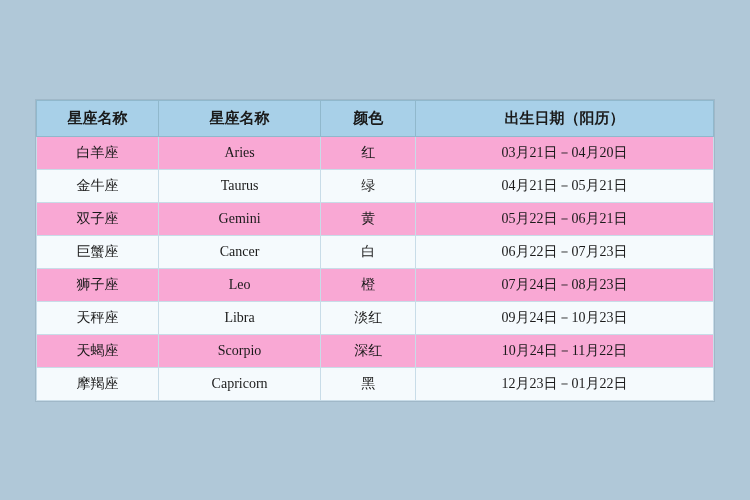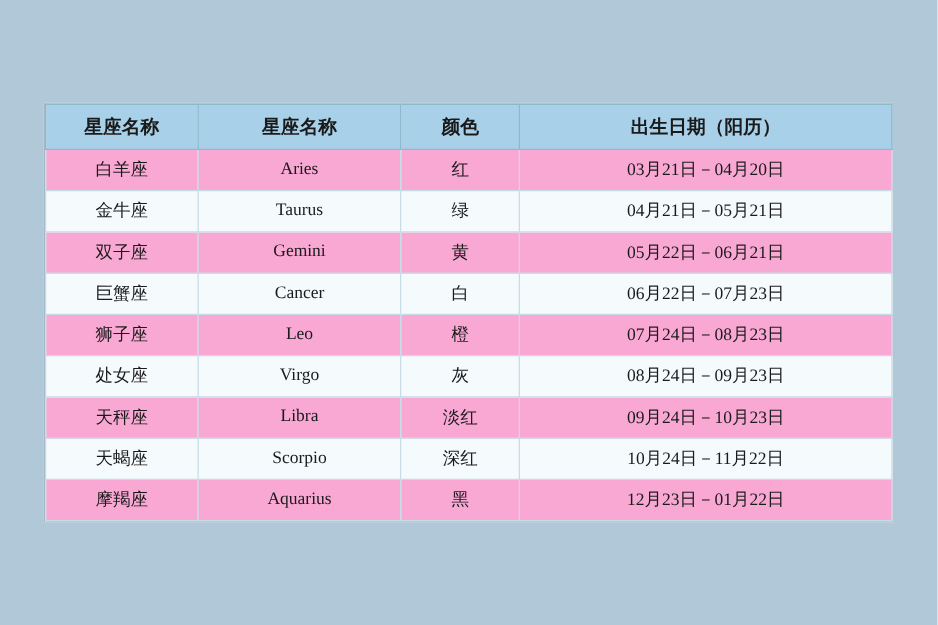--- a/index.html
+++ b/index.html
@@ -101,38 +101,32 @@
           <td>白</td>
           <td>06月22日－07月23日</td>
         </tr>
         <tr>
           <td>狮子座</td>
           <td>Leo</td>
           <td>橙</td>
           <td>07月24日－08月23日</td>
         </tr>
         <tr>
-          <td>处女座</td>
-          <td>Virgo</td>
-          <td>灰</td>
-          <td>08月24日－09月23日</td>
-        </tr>
-        <tr>
           <td>天秤座</td>
           <td>Libra</td>
           <td>淡红</td>
           <td>09月24日－10月23日</td>
         </tr>
         <tr>
           <td>天蝎座</td>
           <td>Scorpio</td>
           <td>深红</td>
           <td>10月24日－11月22日</td>
         </tr>
         <tr>
           <td>摩羯座</td>
-          <td>Aquarius</td>
+          <td>Capricorn</td>
           <td>黑</td>
           <td>12月23日－01月22日</td>
         </tr>
       </tbody>
   </table>
 </div>
 
 </body></html>

